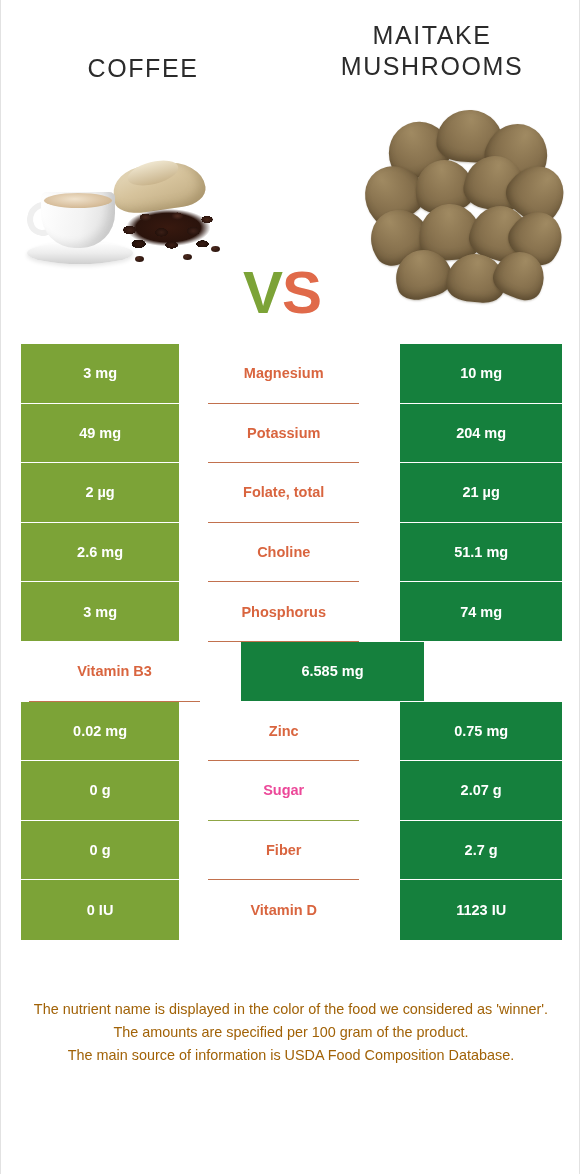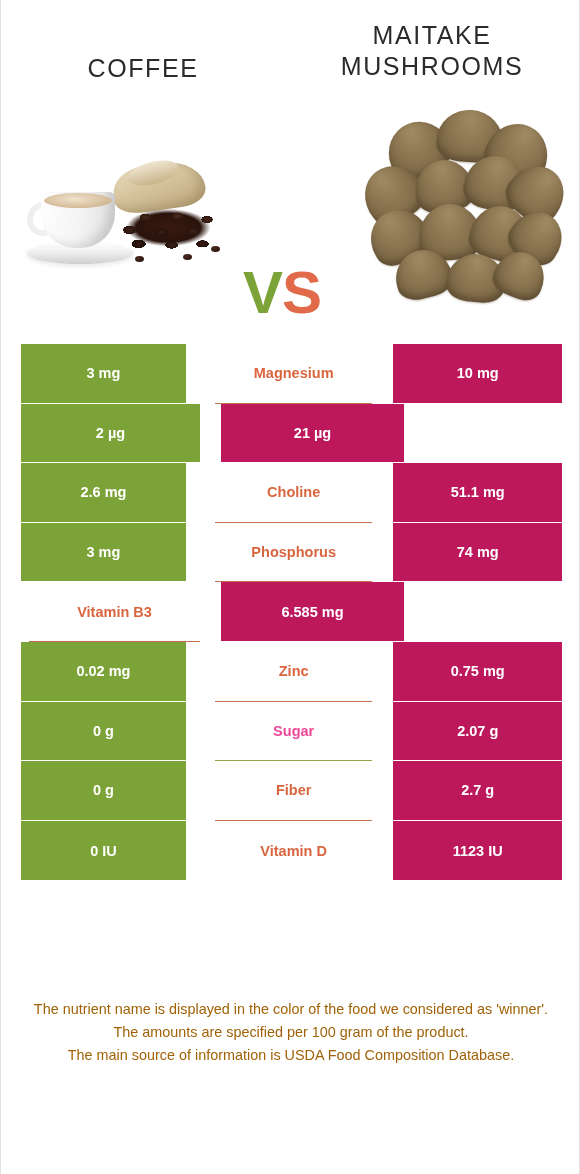--- a/index.html
+++ b/index.html
@@ -232,24 +232,25 @@
   .cell-mid-inner {
     width: 100%;
     height: 100%;
     display: flex;
     align-items: center;
     justify-content: center;
     box-sizing: border-box;
   }
   .cell-right {
     width: 183px;
-    background: #be185d;
+    background: #15803d;
     color: #ffffff;
     font-weight: 600;
     border-bottom: 1.5px solid #ffffff;
+    margin-left: 20px;
   }
   .row:last-child .cell-left,
   .row:last-child .cell-right { border-bottom: none; }
   .win-orange .cell-mid-inner { color: #d9653f; border-bottom: 1px solid #c2714e; }
   .win-green  .cell-mid-inner { color: #ec4899; border-bottom: 1px solid #8fa645; }
   .row:last-child .cell-mid-inner { border-bottom: none; }
 
   
   .footer {
     position: absolute;
@@ -315,21 +316,31 @@
 
   <div class="table">
       <div class="row win-orange">
         <div class="cell cell-left">3 mg</div>
         <div class="cell cell-mid">
           <div class="cell-mid-inner">Magnesium</div>
         </div>
         <div class="cell cell-right">10 mg</div>
       </div>
       <div class="row win-orange">
+        <div class="cell cell-left">49 mg</div>
+        <div class="cell cell-mid">
+          <div class="cell-mid-inner">Potassium</div>
+        </div>
+        <div class="cell cell-right">204 mg</div>
+      </div>
+      <div class="row win-orange">
         <div class="cell cell-left">2 µg</div>
+        <div class="cell cell-mid">
+          <div class="cell-mid-inner">Folate, total</div>
+        </div>
         <div class="cell cell-right">21 µg</div>
       </div>
       <div class="row win-orange">
         <div class="cell cell-left">2.6 mg</div>
         <div class="cell cell-mid">
           <div class="cell-mid-inner">Choline</div>
         </div>
         <div class="cell cell-right">51.1 mg</div>
       </div>
       <div class="row win-orange">

